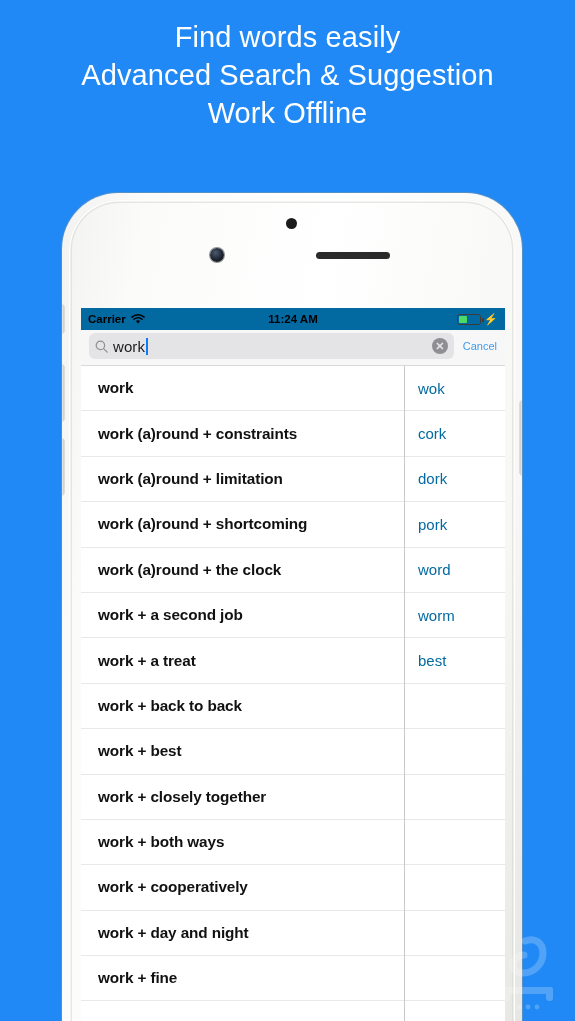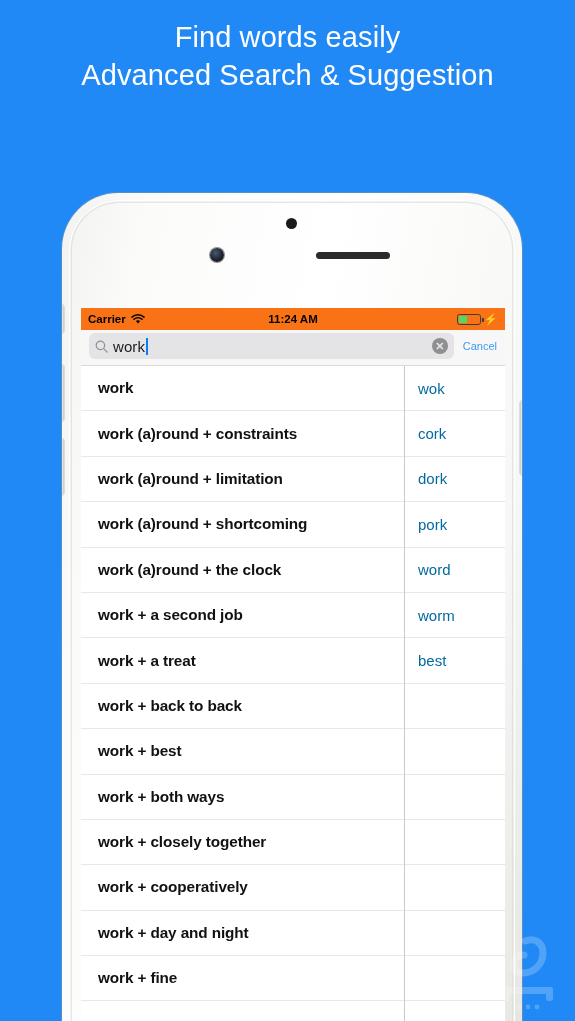--- a/index.html
+++ b/index.html
@@ -103,21 +103,21 @@
     width: 424px;
     height: 785px;
     background: #ffffff;
     overflow: hidden;
   }
 
   
   .statusbar {
     position: relative;
     height: 22px;
-    background: #f97316;
+    background: #0369a1;
     display: flex;
     align-items: center;
     font-size: 11.5px;
     font-weight: bold;
     color: #000;
   }
   .sb-left {
     position: absolute; left: 7px;
     display: flex; align-items: center; gap: 5px;
   }
@@ -253,20 +253,21 @@
     opacity: 0.22;
     pointer-events: none;
   }
 </style>
 </head>
 <body>
 
 <div class="promo">
   <span class="line">Find words easily</span>
   <span class="line">Advanced Search &amp; Suggestion</span>
+  <span class="line">Work Offline</span>
 </div>
 
 <div class="phone">
   <div class="phone-inner-ring"></div>
 
   <div class="sensor-dot"></div>
   <div class="earpiece"></div>
   <div class="front-camera"></div>
 
   <div class="btn-side btn-silent"></div>
@@ -311,22 +312,22 @@
       <div class="col-left">
         <div class="row">work</div>
         <div class="row">work (a)round + constraints</div>
         <div class="row">work (a)round + limitation</div>
         <div class="row">work (a)round + shortcoming</div>
         <div class="row">work (a)round + the clock</div>
         <div class="row">work + a second job</div>
         <div class="row">work + a treat</div>
         <div class="row">work + back to back</div>
         <div class="row">work + best</div>
+        <div class="row">work + closely together</div>
         <div class="row">work + both ways</div>
-        <div class="row">work + closely together</div>
         <div class="row">work + cooperatively</div>
         <div class="row">work + day and night</div>
         <div class="row">work + fine</div>
         <div class="row"></div>
       </div>
       <div class="col-right">
         <div class="row">wok</div>
         <div class="row">cork</div>
         <div class="row">dork</div>
         <div class="row">pork</div>

